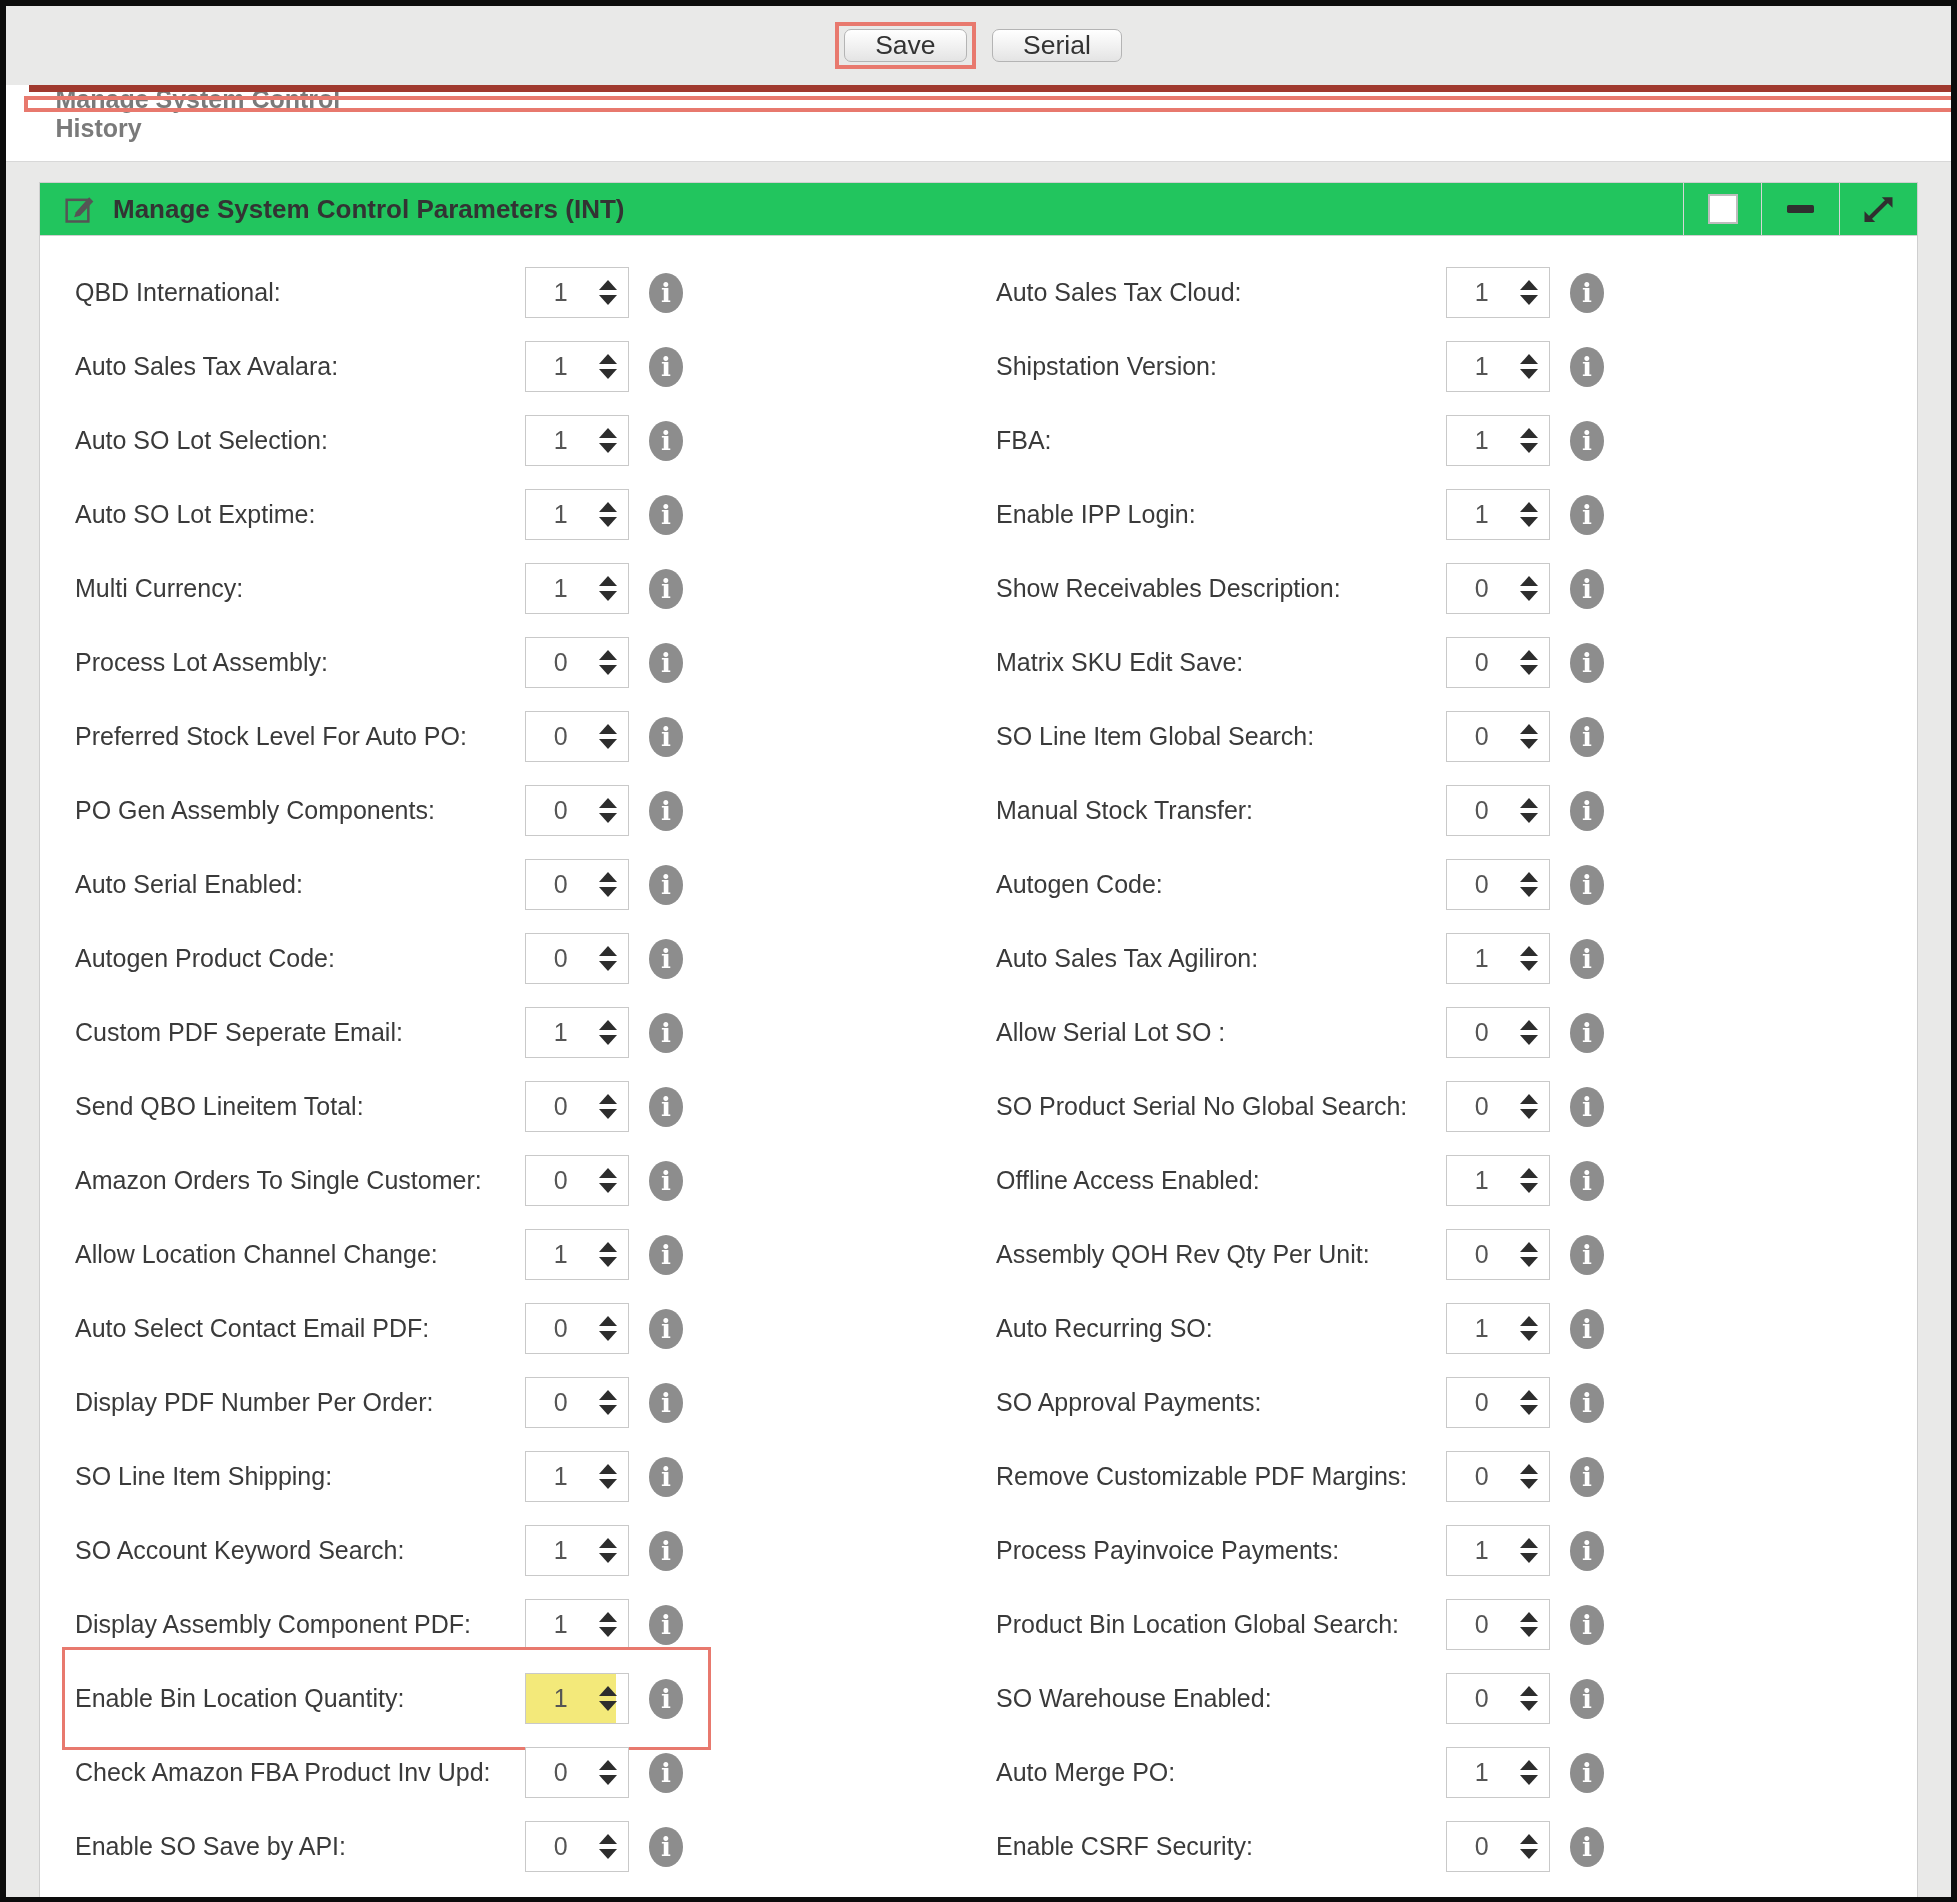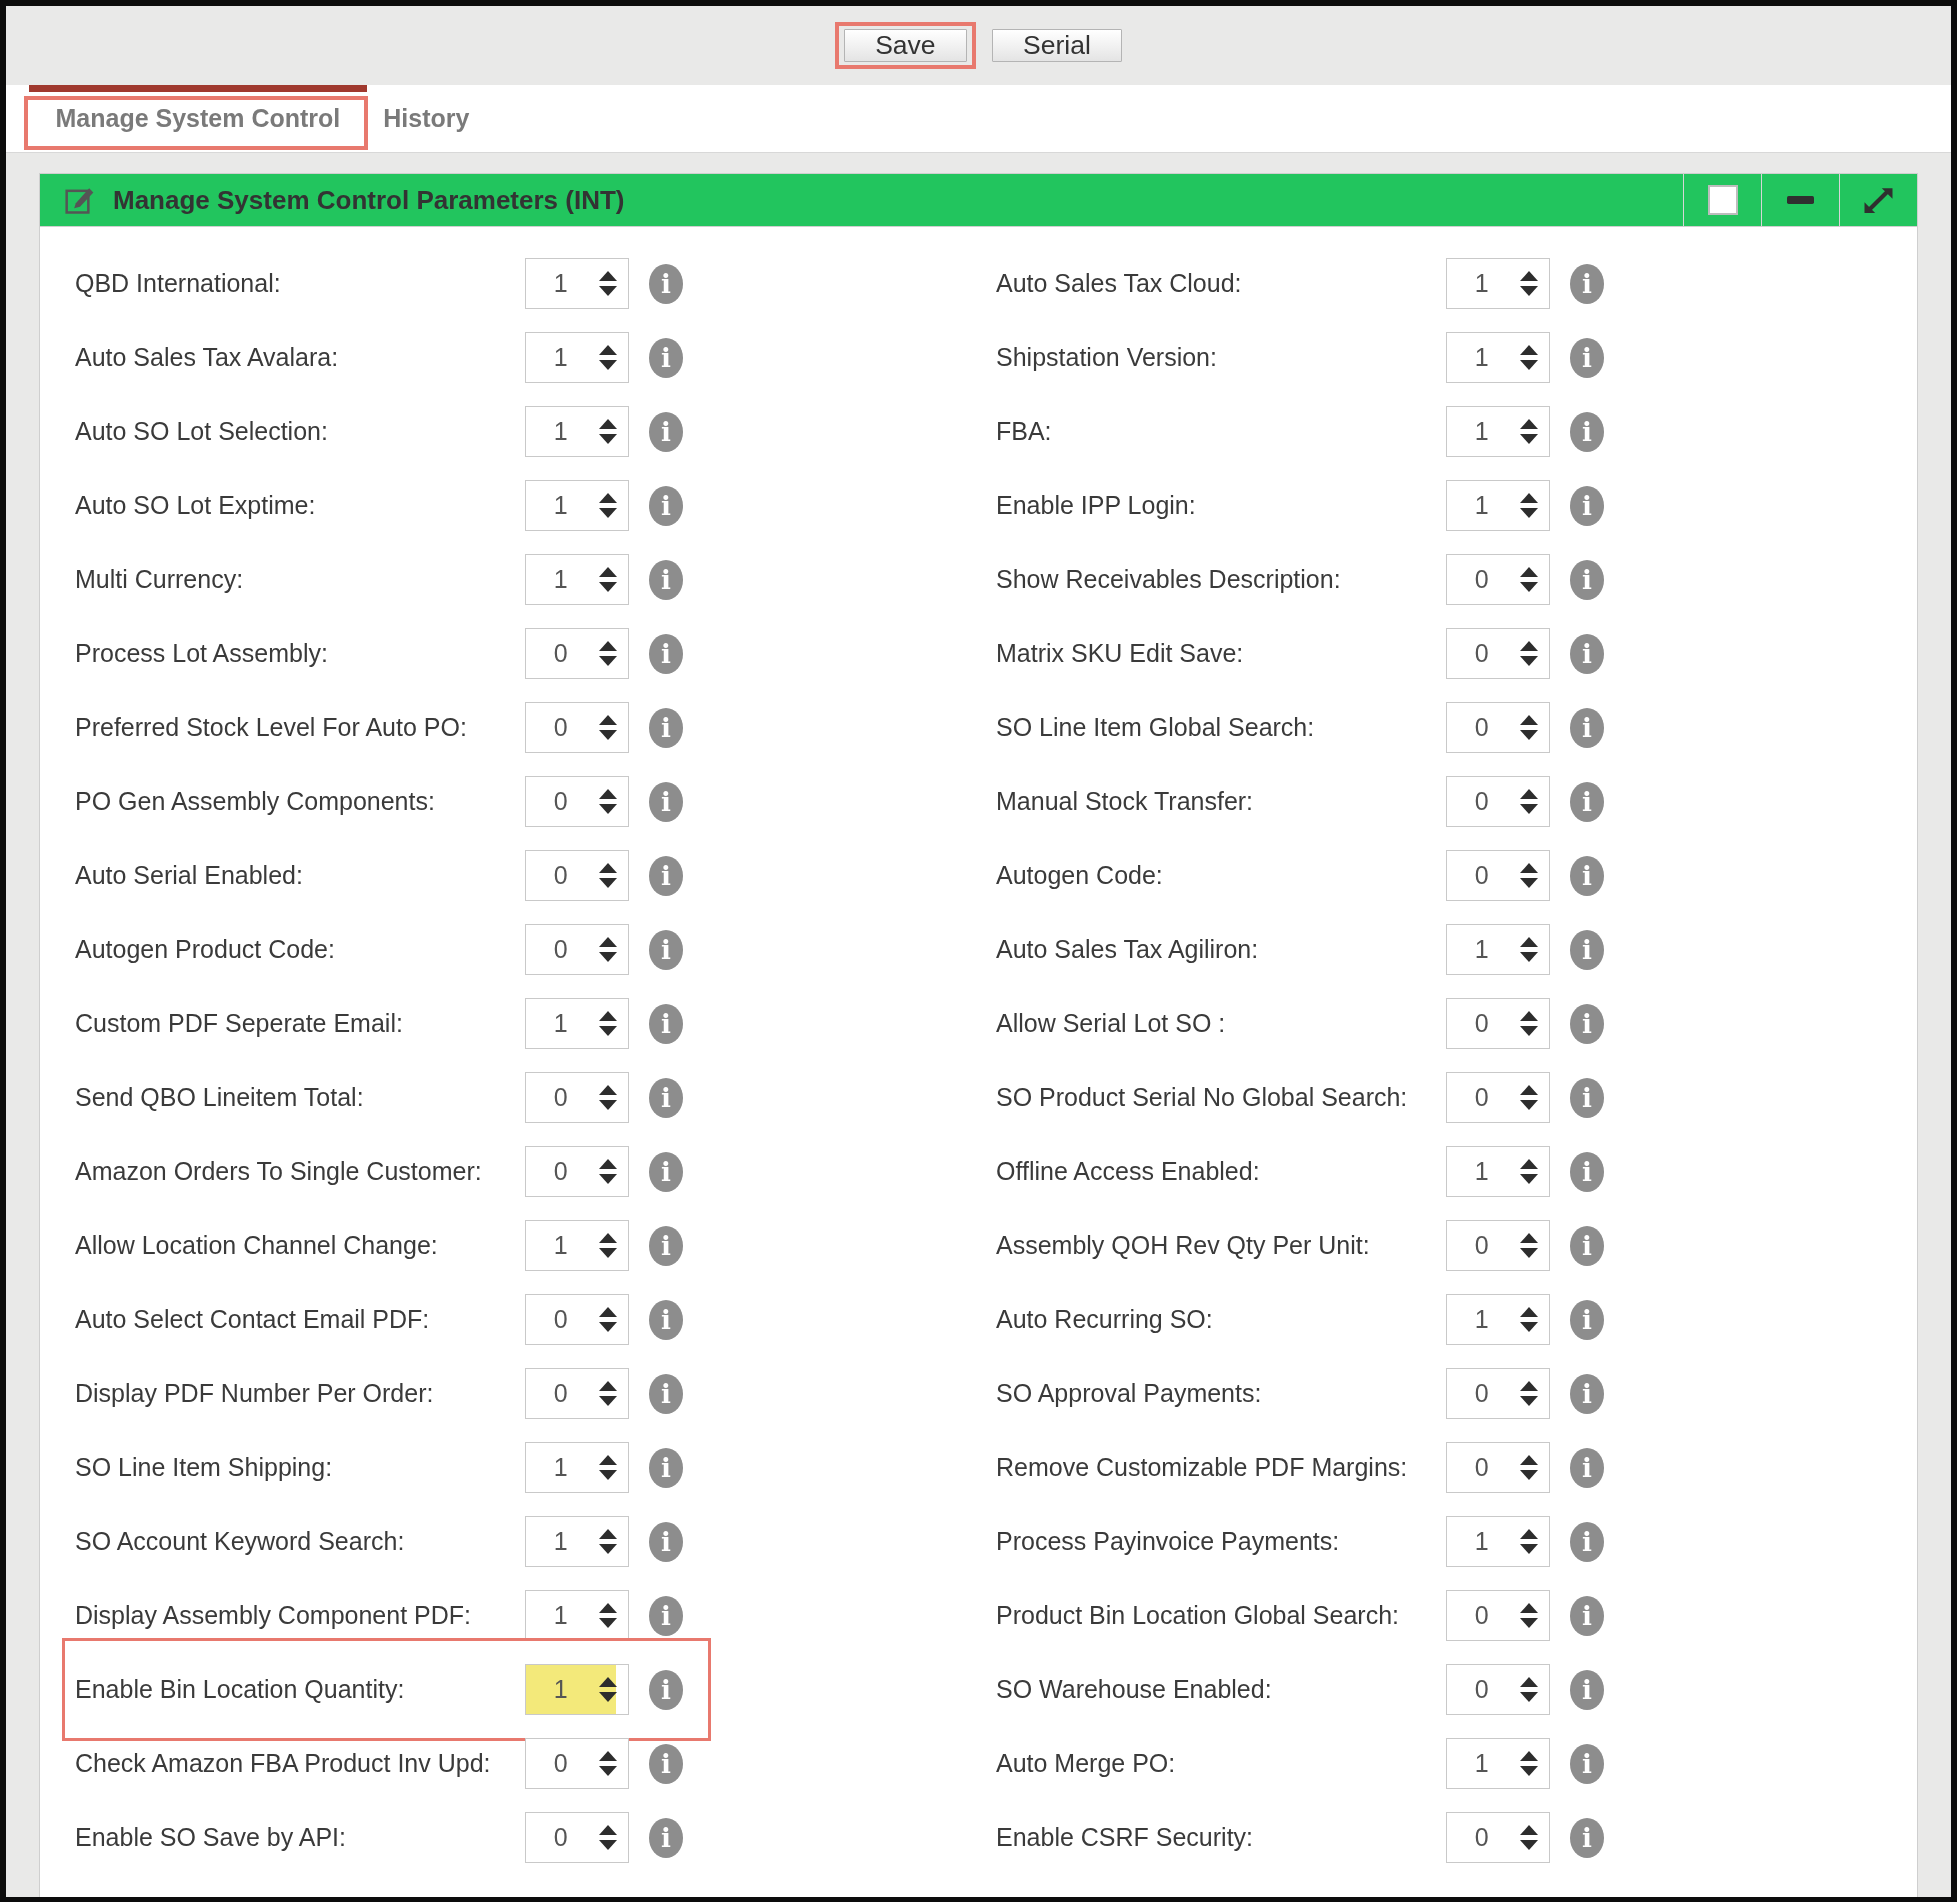--- a/index.html
+++ b/index.html
@@ -20,33 +20,34 @@
   }
   .ann-save {
     border:4.1px solid var(--ann,#e8796e);
     padding:3.3px 5px;
   }
   .btn {
     display:inline-block;
     font-size:26.5px; color:#333;
     background:linear-gradient(#ffffff,#e4e4e4);
     border:1.7px solid #b4b4b4;
-    border-radius:1px;
+    border-radius:7px;
     padding:0 30px;
     cursor:pointer;
     white-space:nowrap;
   }
   
   .tabstrip {
     background:#ffffff;
-    height:68px;
+    height:77px;
     border-bottom:1.7px solid #d8d8d8;
     display:flex; align-items:stretch;
     padding-left:28px;
     position:relative;
+    flex-direction:column;
   }
   .tab {
     position:relative;
     display:flex; align-items:center;
     padding:0 21.5px;
     font-size:25px; font-weight:bold; color:#7a7a7a;
     cursor:pointer;
   }
   .tab.active::before {
     content:""; position:absolute; left:-5px; right:-5px; top:0; height:7.4px;

